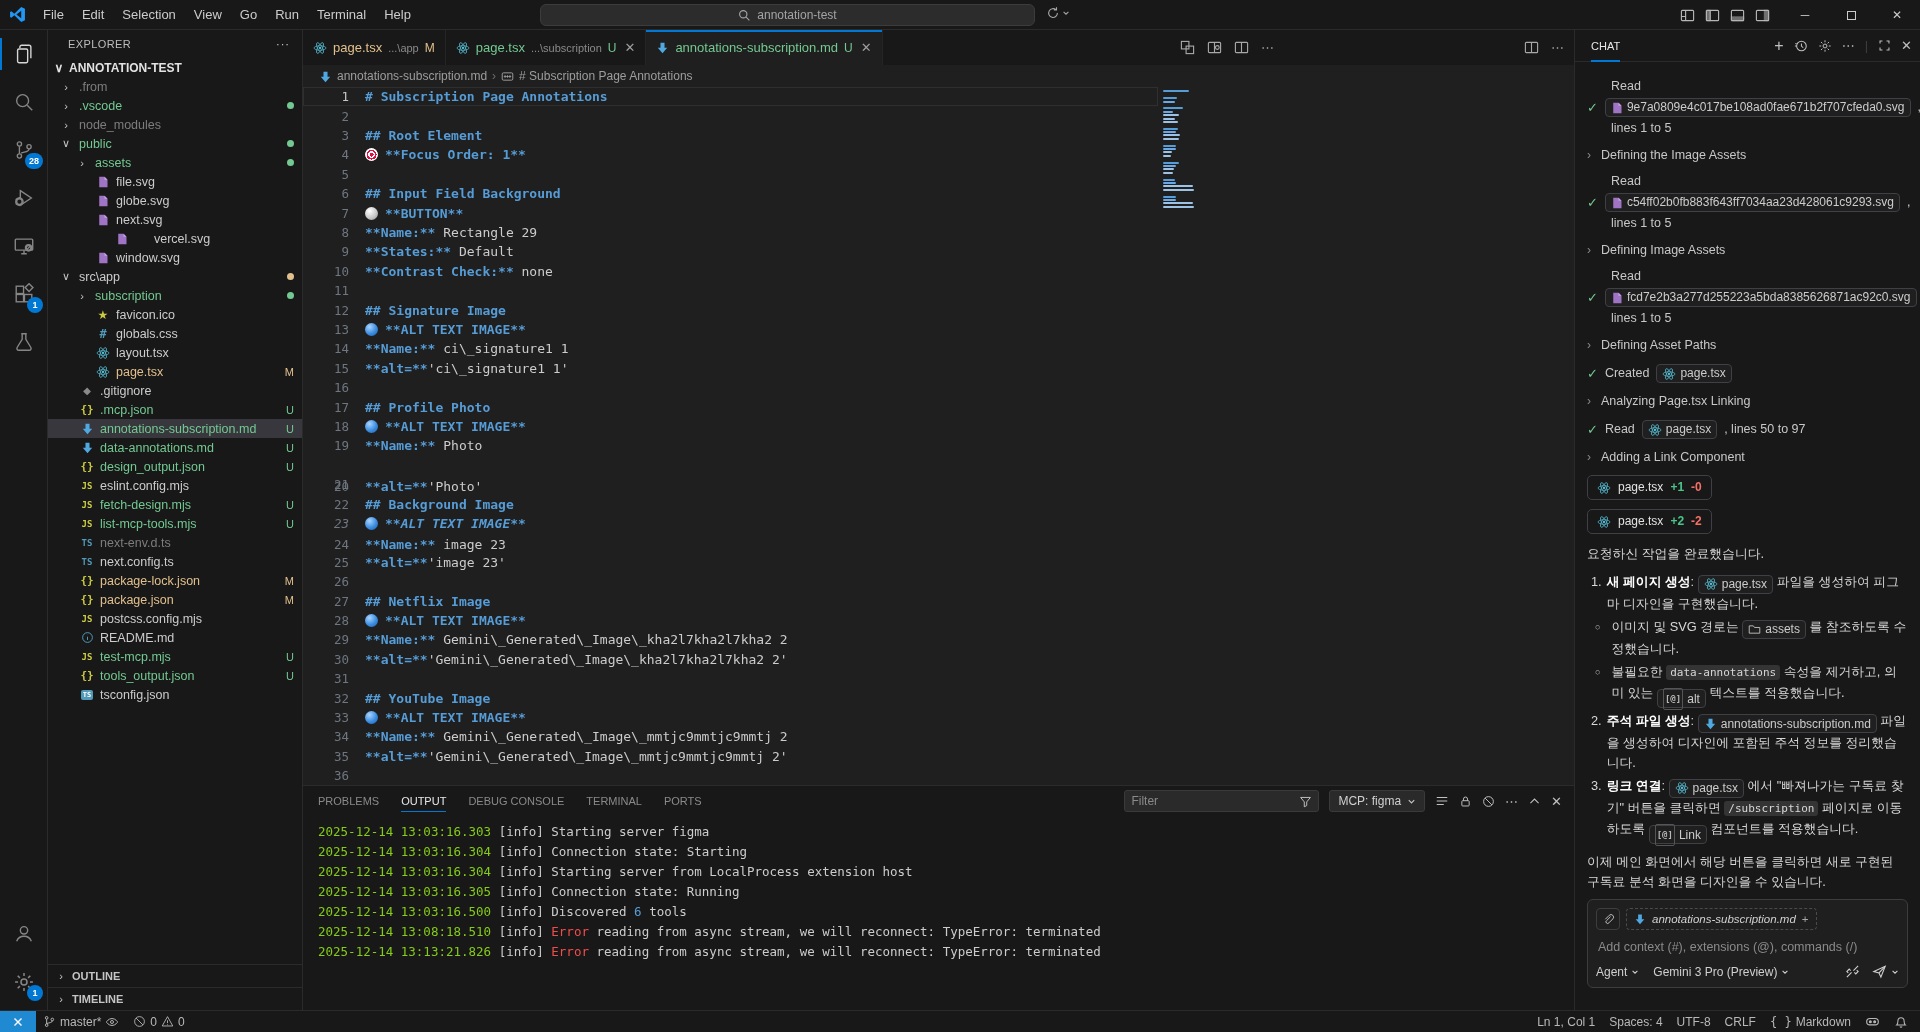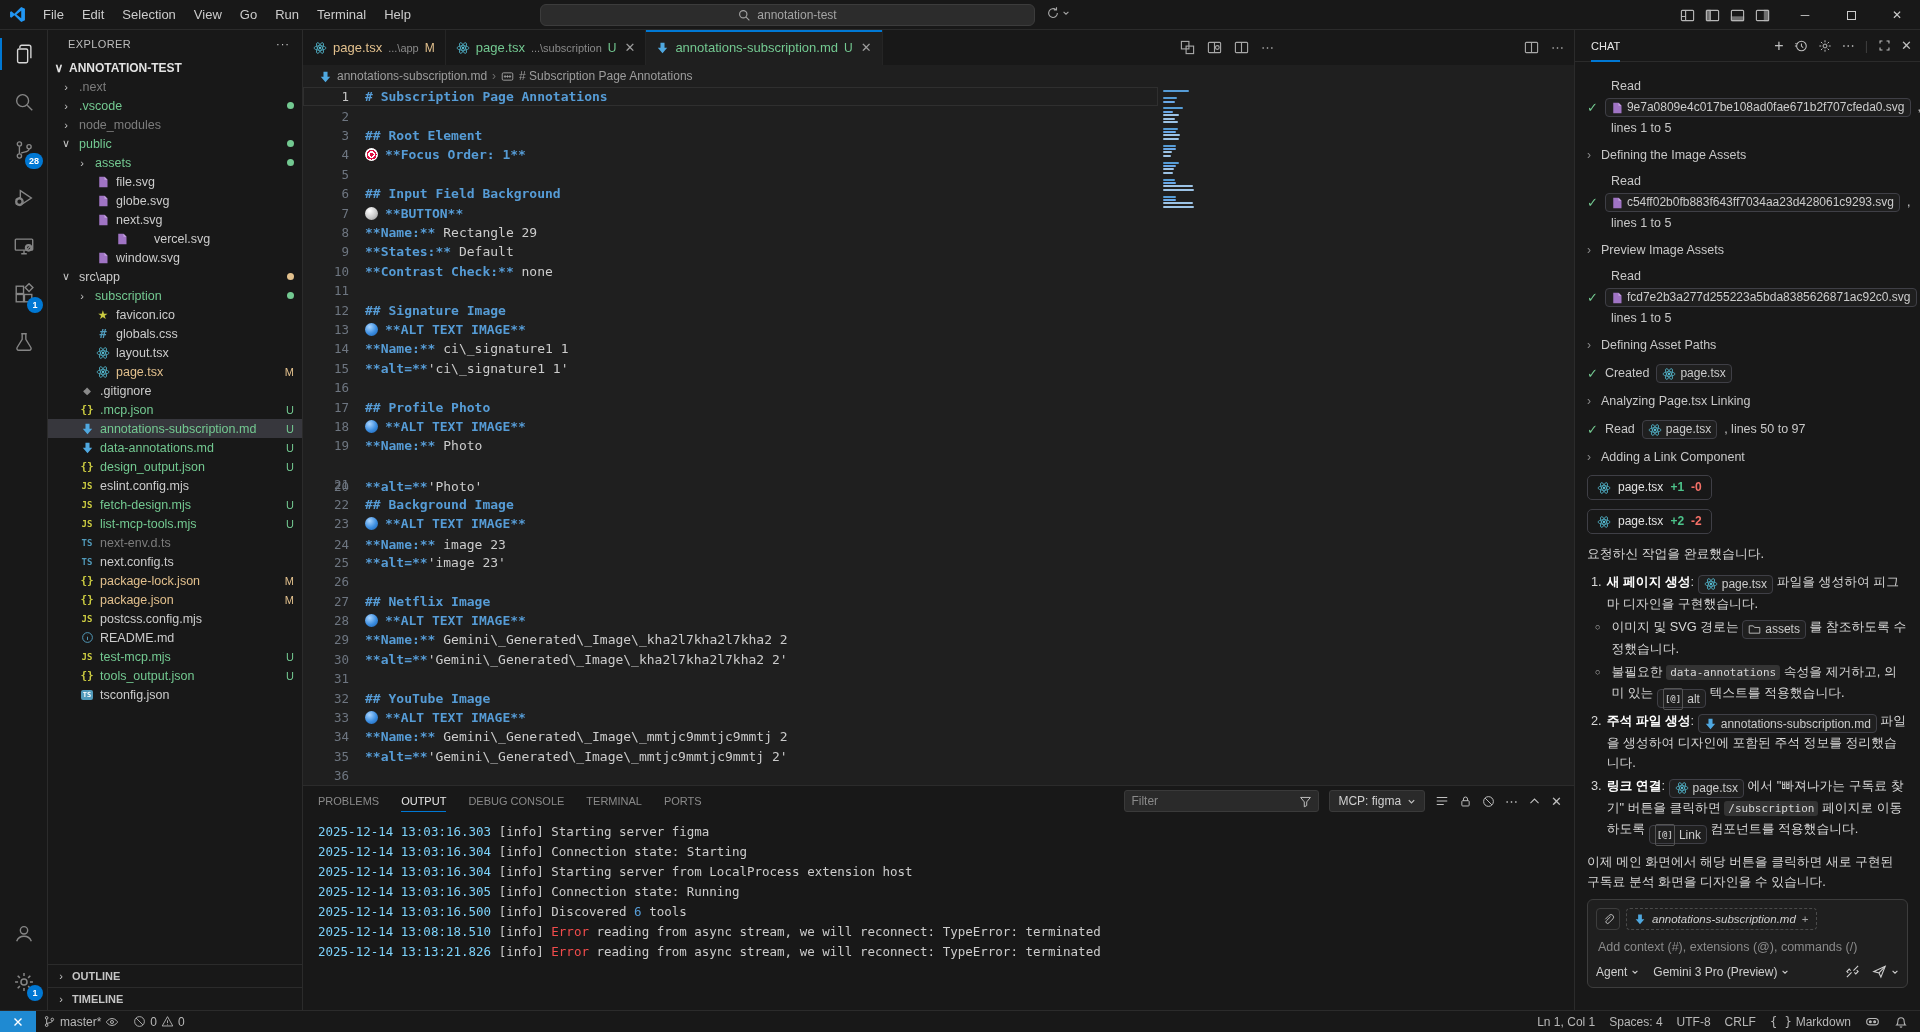--- a/index.html
+++ b/index.html
@@ -78,21 +78,21 @@
 #panel{height:225px;flex:none;background:#181818;border-top:1px solid #2b2b2b;position:relative}
 #panel-tabs{height:30px;display:flex;align-items:center;gap:22px;padding-left:15px;font-size:11px;color:#8a8a8a}
 .ptab{height:30px;display:flex;align-items:center;position:relative}
 .ptab.on{color:#e7e7e7}
 .ptab.on:after{content:"";position:absolute;left:0;right:0;bottom:4px;height:1.5px;background:#0078d4}
 #panel-right{position:absolute;right:12px;top:4px;display:flex;align-items:center;gap:10px;color:#c0c0c0}
 #filterbox{width:195px;height:22px;background:#2a2a2a;border:1px solid #3a3a3a;border-radius:3px;display:flex;align-items:center;padding:0 6px;color:#8a8a8a;font-size:12px}
 #filterbox .fpl{flex:1}
 #mcpdrop{height:22px;background:#2a2a2a;border:1px solid #3a3a3a;border-radius:3px;display:flex;align-items:center;gap:6px;padding:0 8px;font-size:12px;color:#d0d0d0}
 #logs{padding:6px 0 0 15px;font-family:"DejaVu Sans Mono",monospace;font-size:12.5px;line-height:20px;white-space:pre}
-.lg-ts{color:#7dd3fc}.lg-info{color:#cccccc}.lg-err{color:#f14c4c}.lg-num{color:#569cd6}
+.lg-ts{color:#84cc16}.lg-info{color:#cccccc}.lg-err{color:#f14c4c}.lg-num{color:#569cd6}
 
 
 #chat{position:absolute;right:0;top:0;width:346px;bottom:0;background:#181818;border-left:1px solid #2b2b2b;display:flex;flex-direction:column}
 #chat-head{height:32px;display:flex;align-items:center;padding:0 8px 0 16px;flex:none;border-bottom:1px solid #2b2b2b}
 #chat-title{font-size:11px;color:#e7e7e7;position:relative;height:32px;display:flex;align-items:center}
 #chat-title:after{content:"";position:absolute;left:0;right:0;bottom:0;height:1.5px;background:#0078d4}
 #chat-hicons{margin-left:auto;display:flex;align-items:center;gap:10px;color:#c0c0c0}
 #chat-body{flex:1;overflow:hidden;padding:10px 12px 0 12px;font-size:12.5px;line-height:17px}
 .step{display:flex;align-items:center;gap:10px;color:#c8c8c8;margin:9px 0;}
 .step .ch{color:#8a8a8a;font-size:12px}
@@ -284,21 +284,21 @@
       <span>EXPLORER</span>
       <span class="dots">···</span>
     </div>
     <div id="sb-root">
       <span class="chev" style="width:14px;text-align:center">∨</span>
       <span>ANNOTATION-TEST</span>
     </div>
     <div id="tree">
         <div class="trow" style="padding-left: 10px;">
           <span class="chev">›</span>
-          <span class="lbl c-dim">.next</span>
+          <span class="lbl c-dim">.from</span>
           <span class="meta"></span>
         </div>
         <div class="trow" style="padding-left: 10px;">
           <span class="chev">›</span>
           <span class="lbl c-green">.vscode</span>
           <span class="meta">
             <span class="dot" style="background:#73c991"></span>
           </span>
         </div>
         <div class="trow" style="padding-left: 10px;">
@@ -792,21 +792,21 @@
             <span class="ct"><span class="mk-b">**alt=**</span><span class="mk-p">'Photo'</span></span>
           </div>
           <div class="cline" style="top: 388px;">
             <span class="ln">21</span>
             <span class="ct"></span>
           </div>
           <div class="cline" style="top: 407.4px;">
             <span class="ln">22</span>
             <span class="ct"><span class="mk-h">## Background Image</span></span>
           </div>
-          <div class="cline" style="top: 426.8px;">
+          <div class="cline" style="top: 426.8px; font-style: italic;">
             <span class="ln">23</span>
             <span class="ct"><span class="emo ball"></span><span class="mk-b">**ALT TEXT IMAGE**</span></span>
           </div>
           <div class="cline" style="top: 448px;">
             <span class="ln">24</span>
             <span class="ct"><span class="mk-b">**Name:**</span><span class="mk-p"> image 23</span></span>
           </div>
           <div class="cline" style="top: 465.6px;">
             <span class="ln">25</span>
             <span class="ct"><span class="mk-b">**alt=**</span><span class="mk-p">'image 23'</span></span>
@@ -1005,21 +1005,21 @@
                   <path d="M10 1l4 4h-4z" fill="#c6a5e0"></path>
                 </svg>
                 <span>c54ff02b0fb883f643ff7034aa23d428061c9293.svg</span>
               </span>
               <span>,</span>
             </div>
             <div class="rsub">lines 1 to 5</div>
           </div>
           <div class="step">
             <span class="ch">›</span>
-            <span>Preview Image Assets</span>
+            <span>Defining Image Assets</span>
           </div>
           <div class="readblk">
             <div class="rlab">Read</div>
             <div class="rrow">
               <span class="okmark">✓</span>
               <span class="chip">
                 <svg width="12" height="12" viewBox="0 0 16 16">
                   <path d="M3 1h7l4 4v10H3z" fill="#a074c4"></path>
                   <path d="M10 1l4 4h-4z" fill="#c6a5e0"></path>
                 </svg>

